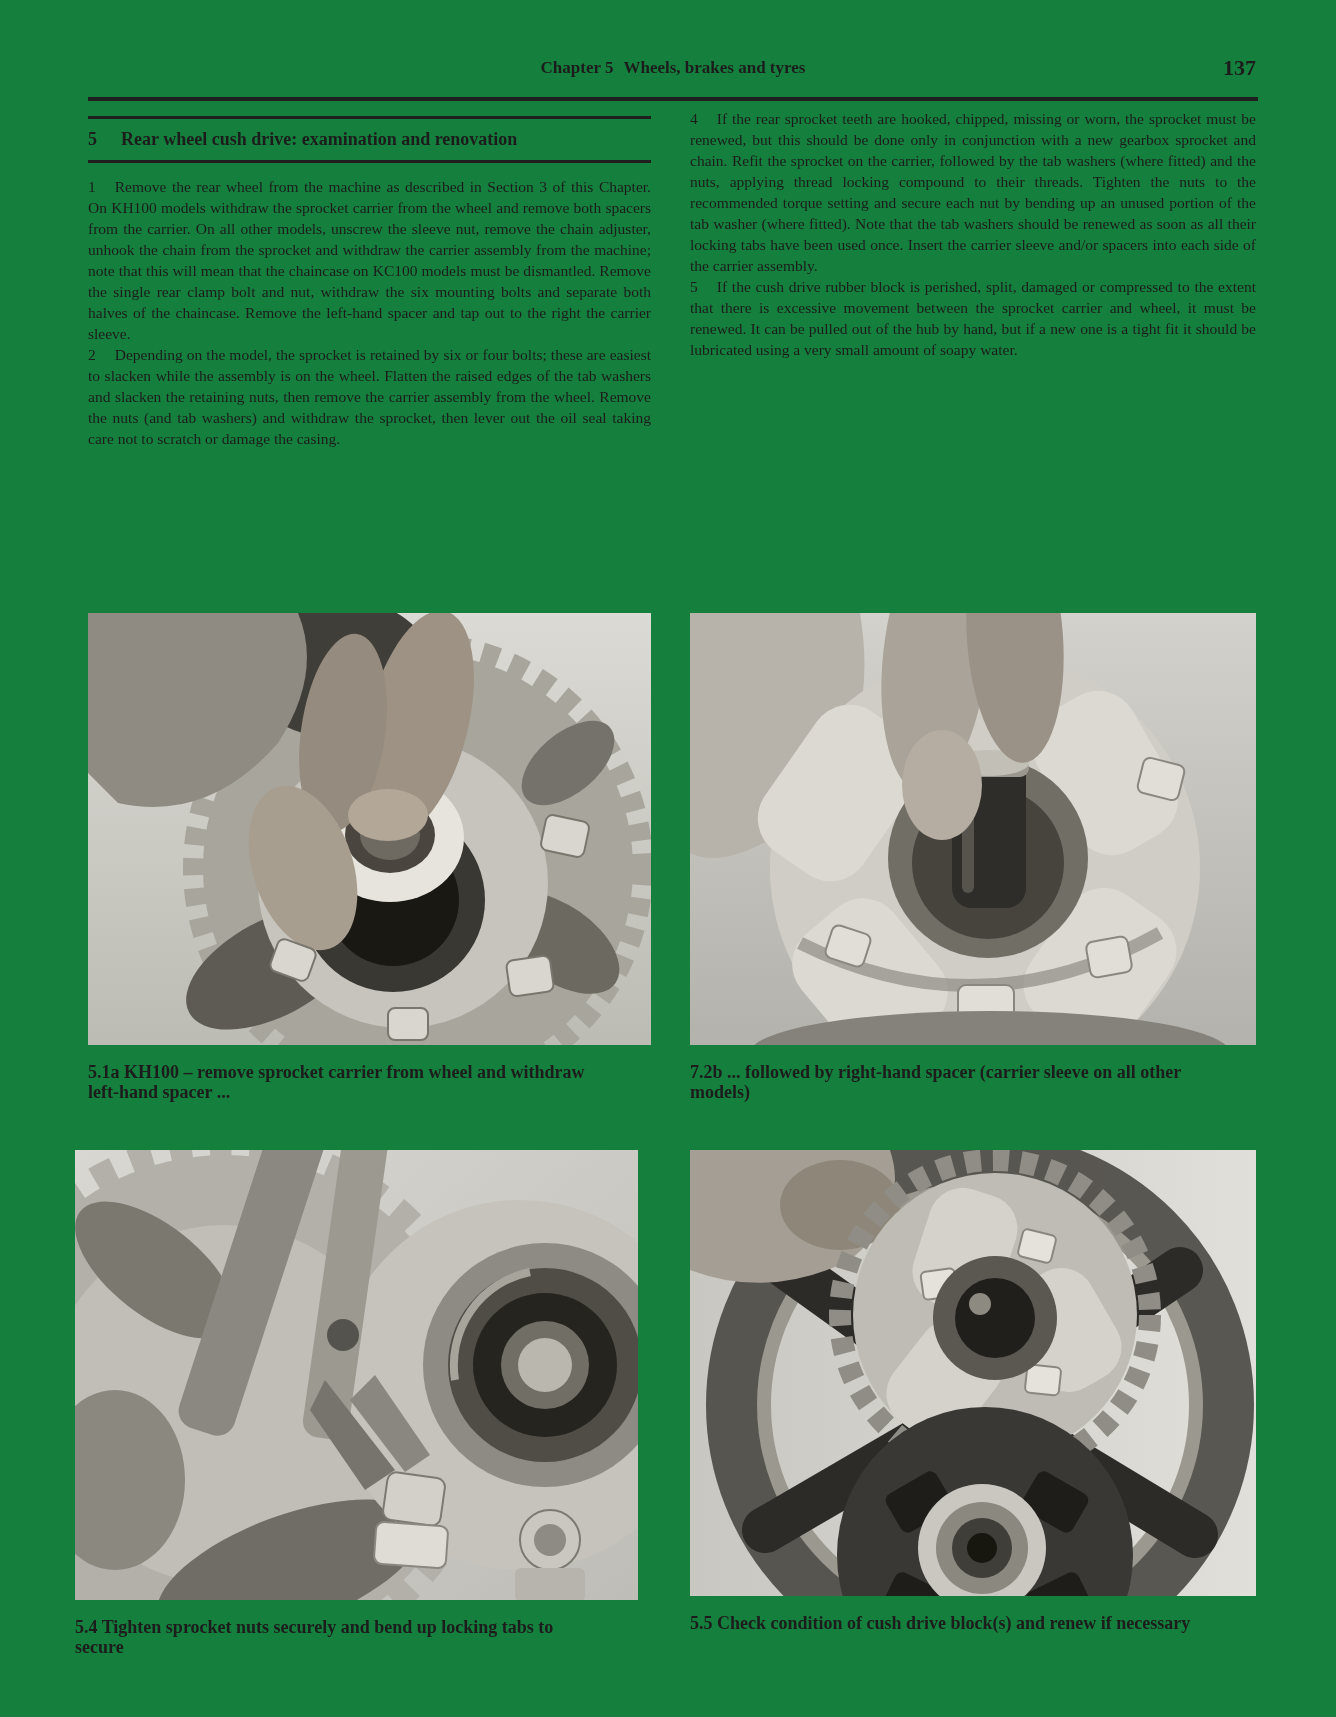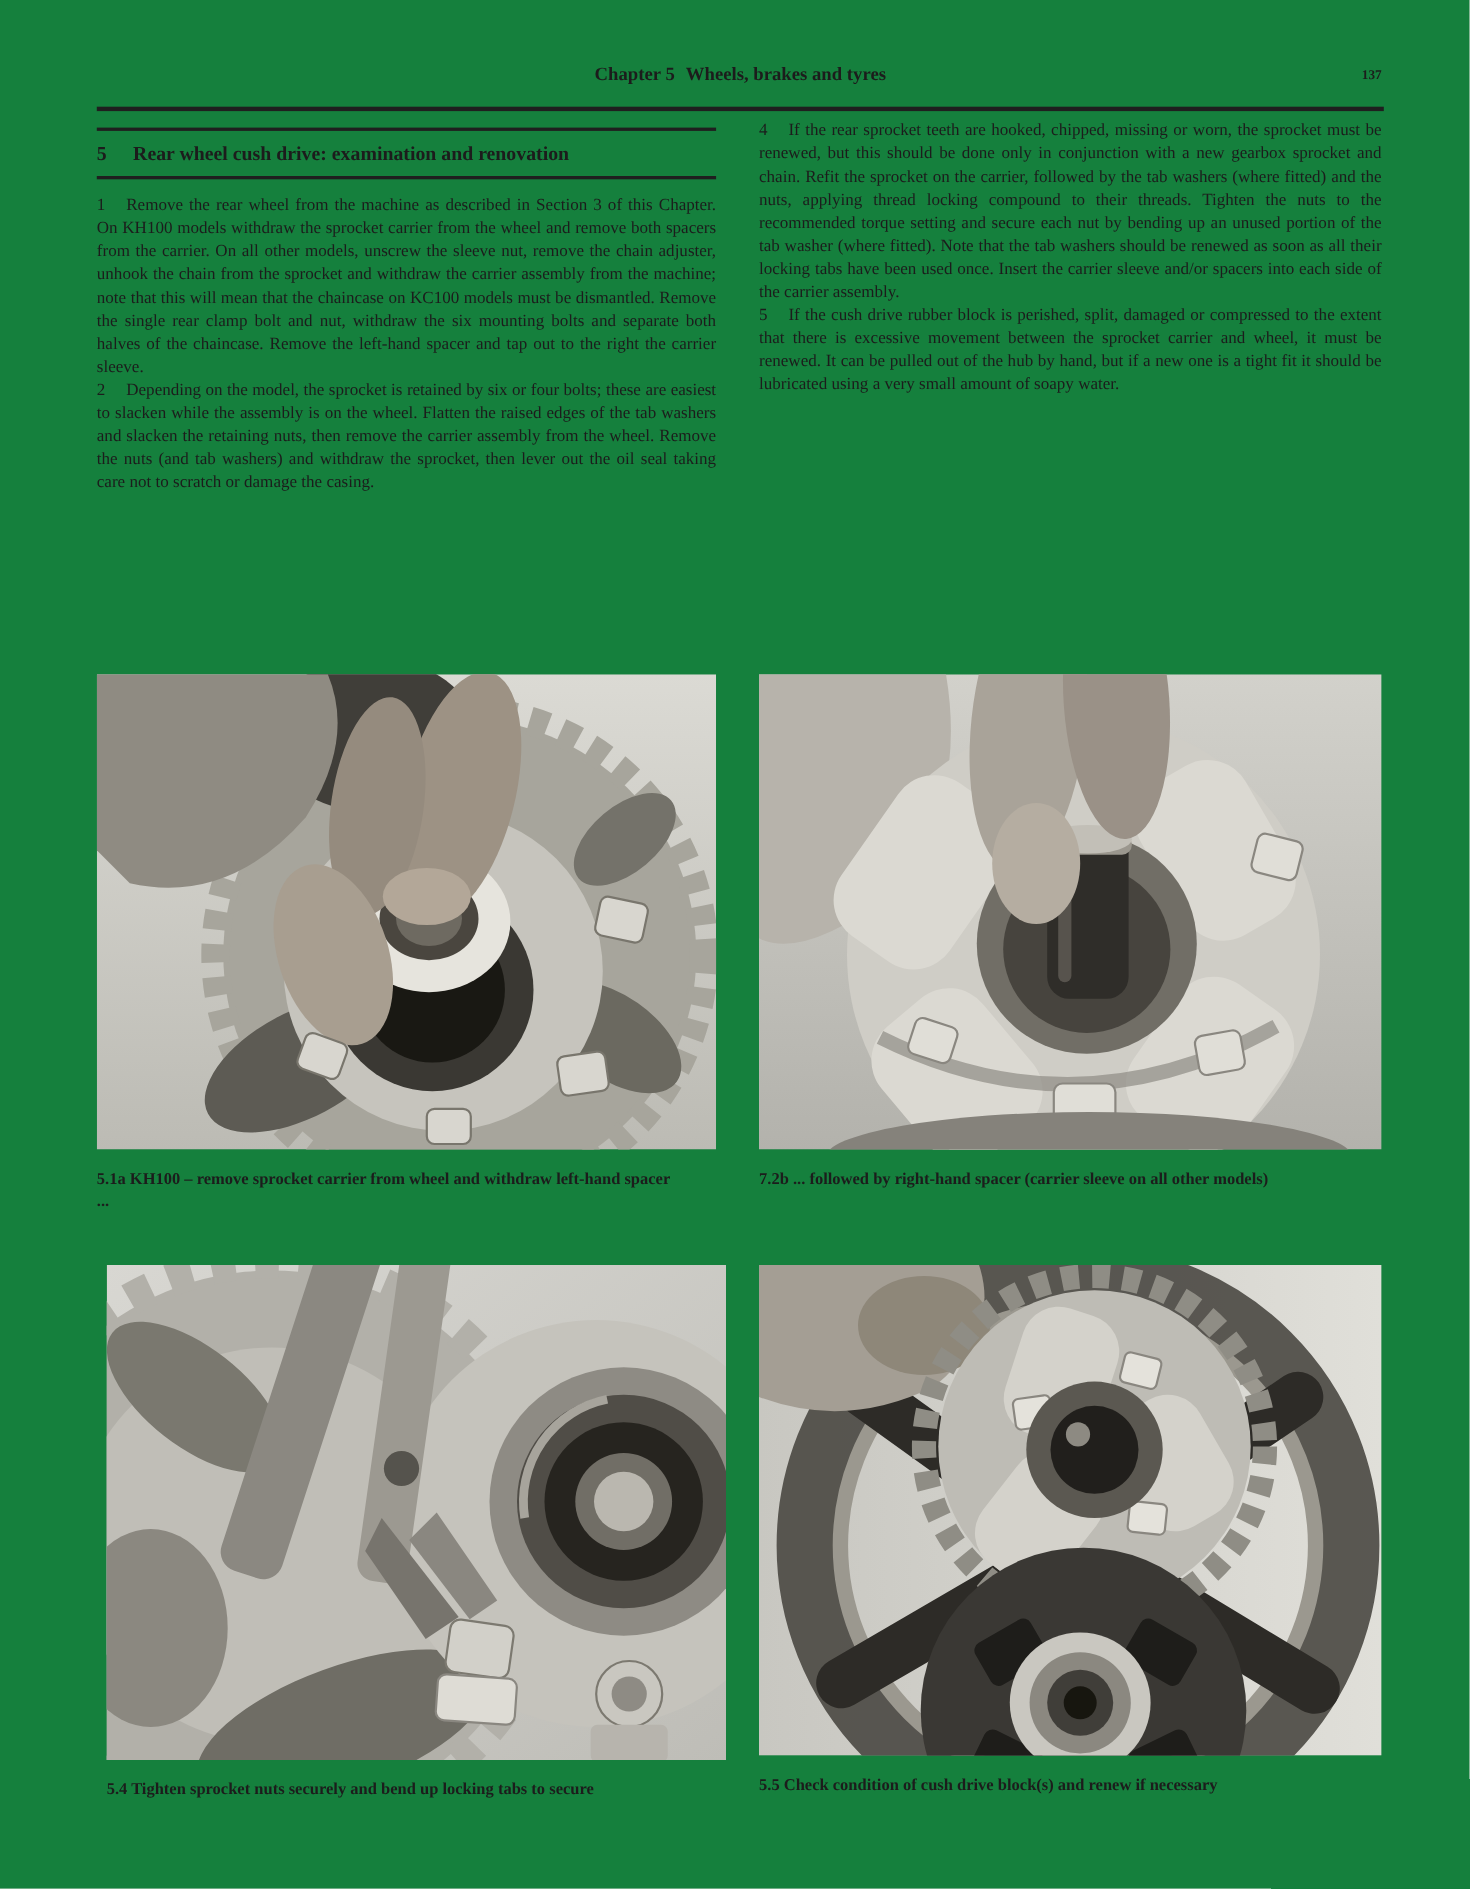--- a/index.html
+++ b/index.html
@@ -8,43 +8,43 @@
     background:#15803d;
     font-family:Liberation Serif, serif;
     color:#1c1c1c;overflow:hidden;
   }
   
   .page-header{
     position:absolute;left:88px;top:57px;width:1170px;
     font-weight:bold;font-size:17px;line-height:22px;text-align:center;
   }
   .chapter-label{margin-right:10px;}
-  .page-number{position:absolute;right:2px;top:0;font-weight:bold;font-size:12px;}
+  .page-number{position:absolute;right:2px;top:0;font-weight:bold;font-size:22px;}
   .header-rule{position:absolute;left:88px;top:97px;width:1170px;height:4px;background:#1f1f1f;}
   
   .col{position:absolute;font-size:15.5px;line-height:21px;text-align:justify;}
   .col-left{left:88px;top:116px;width:563px;}
   .col-right{left:690px;top:108px;width:566px;}
   .section-heading{
     border-top:3px solid #1f1f1f;border-bottom:3px solid #1f1f1f;
     padding:9px 0 10px 0;margin:0 0 13px 0;
     font-weight:bold;font-size:18px;line-height:22px;text-align:left;
   }
   .sec-num{margin-right:24px;}
   .para{margin:0;}
   .pnum{margin-right:19px;}
   
   .figure{position:absolute;}
   .fig-51a{left:88px;top:613px;width:563px;}
   .fig-51b{left:690px;top:613px;width:566px;}
-  .fig-54{left:97px;top:1150px;width:515px;}
+  .fig-54{left:75px;top:1150px;width:515px;}
   .fig-55{left:690px;top:1150px;width:644px;}
   .photo{display:block;}
   .caption{
-    margin-top:17px;font-weight:bold;font-size:15px;line-height:20px;
+    margin-top:17px;font-weight:bold;font-size:18px;line-height:20px;
     text-align:left;max-width:522px;
   }
   .fig-55 .caption{max-width:566px;}
 </style>
 </head>
 <body>
 
 <div class="page">
 
   <div class="page-header">

